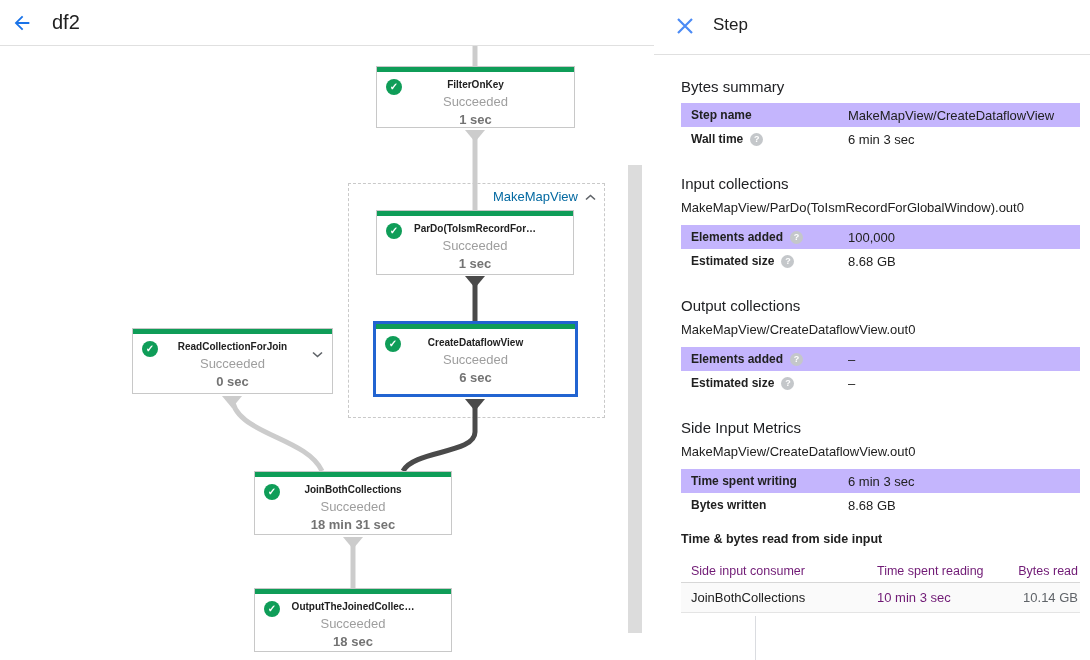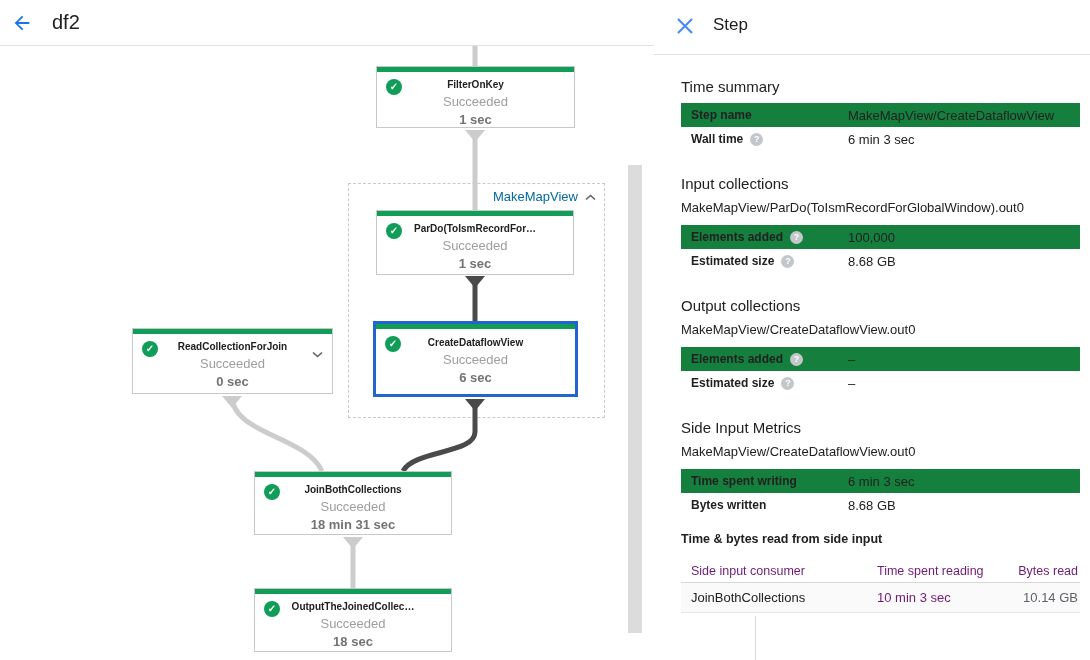--- a/index.html
+++ b/index.html
@@ -50,21 +50,21 @@
   .side-panel{position:absolute;left:654px;top:0;width:436px;height:616px;background:#fff;overflow:hidden;}
   .panel-header{position:relative;height:55px;border-bottom:1px solid #e0e0e0;}
   .close-btn{position:absolute;left:20px;top:16px;width:22px;height:22px;border:none;background:none;cursor:pointer;}
   .panel-title{position:absolute;left:59px;top:15px;font-size:17px;color:#212121;}
 
   .panel-content{padding:0 10px 0 27px;}
   .section-title{font-size:15px;font-weight:400;color:#202124;margin:24px 0 8px 0;}
   .section-title.first{margin-top:23px;}
   .collection-name{font-size:13px;color:#212121;margin:4px 0 10px 0;}
   .kv-row{height:24px;display:flex;align-items:center;}
-  .kv-row.odd{background:#15803d;}
+  .kv-row.odd{background:#c4b5fd;}
   .kv-label{width:167px;padding-left:10px;font-size:12px;font-weight:bold;color:#212121;display:flex;align-items:center;gap:7px;}
   .kv-value{font-size:13px;color:#212121;}
   .help-icon{width:13px;height:13px;border-radius:50%;background:#c4c7ca;color:#fff;
     font-size:9px;font-weight:bold;line-height:13px;text-align:center;cursor:pointer;}
 
   .table-title{font-size:12.5px;font-weight:bold;color:#212121;margin:15px 0 14px 0;}
   table.si-table{width:100%;border-collapse:collapse;}
   .si-table th{font-size:12.5px;font-weight:400;color:#701a75;text-align:left;height:22px;
     border-bottom:1px solid #d7d7d7;padding:0;}
   .si-table th.c1{padding-left:10px;}
@@ -202,21 +202,21 @@
           <svg width="18" height="18" viewBox="0 0 18 18">
               <path d="M2 2 L16 16 M16 2 L2 16" stroke="#4c8bf5" stroke-width="2.2" fill="none"></path>
             </svg>
         </span>
       </button>
       <span class="panel-title">Step</span>
     </div>
 
     <div class="panel-content">
 
-      <div class="section-title first">Time summary</div>
+      <div class="section-title first">Bytes summary</div>
       <div class="kv-row odd">
         <span class="kv-label">
             <span>Step name</span>
           </span>
         <span class="kv-value">MakeMapView/CreateDataflowView</span>
       </div>
       <div class="kv-row">
         <span class="kv-label">
             <span>Wall time</span>
           <span class="help-icon">?</span>

